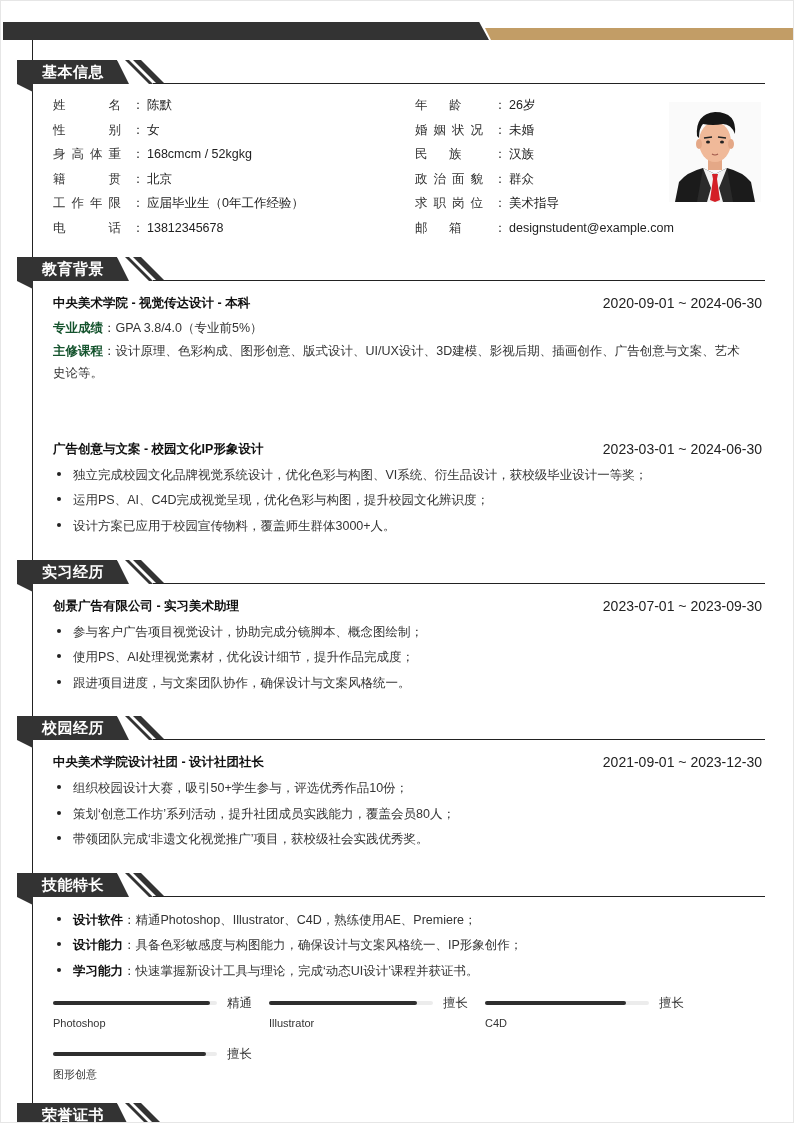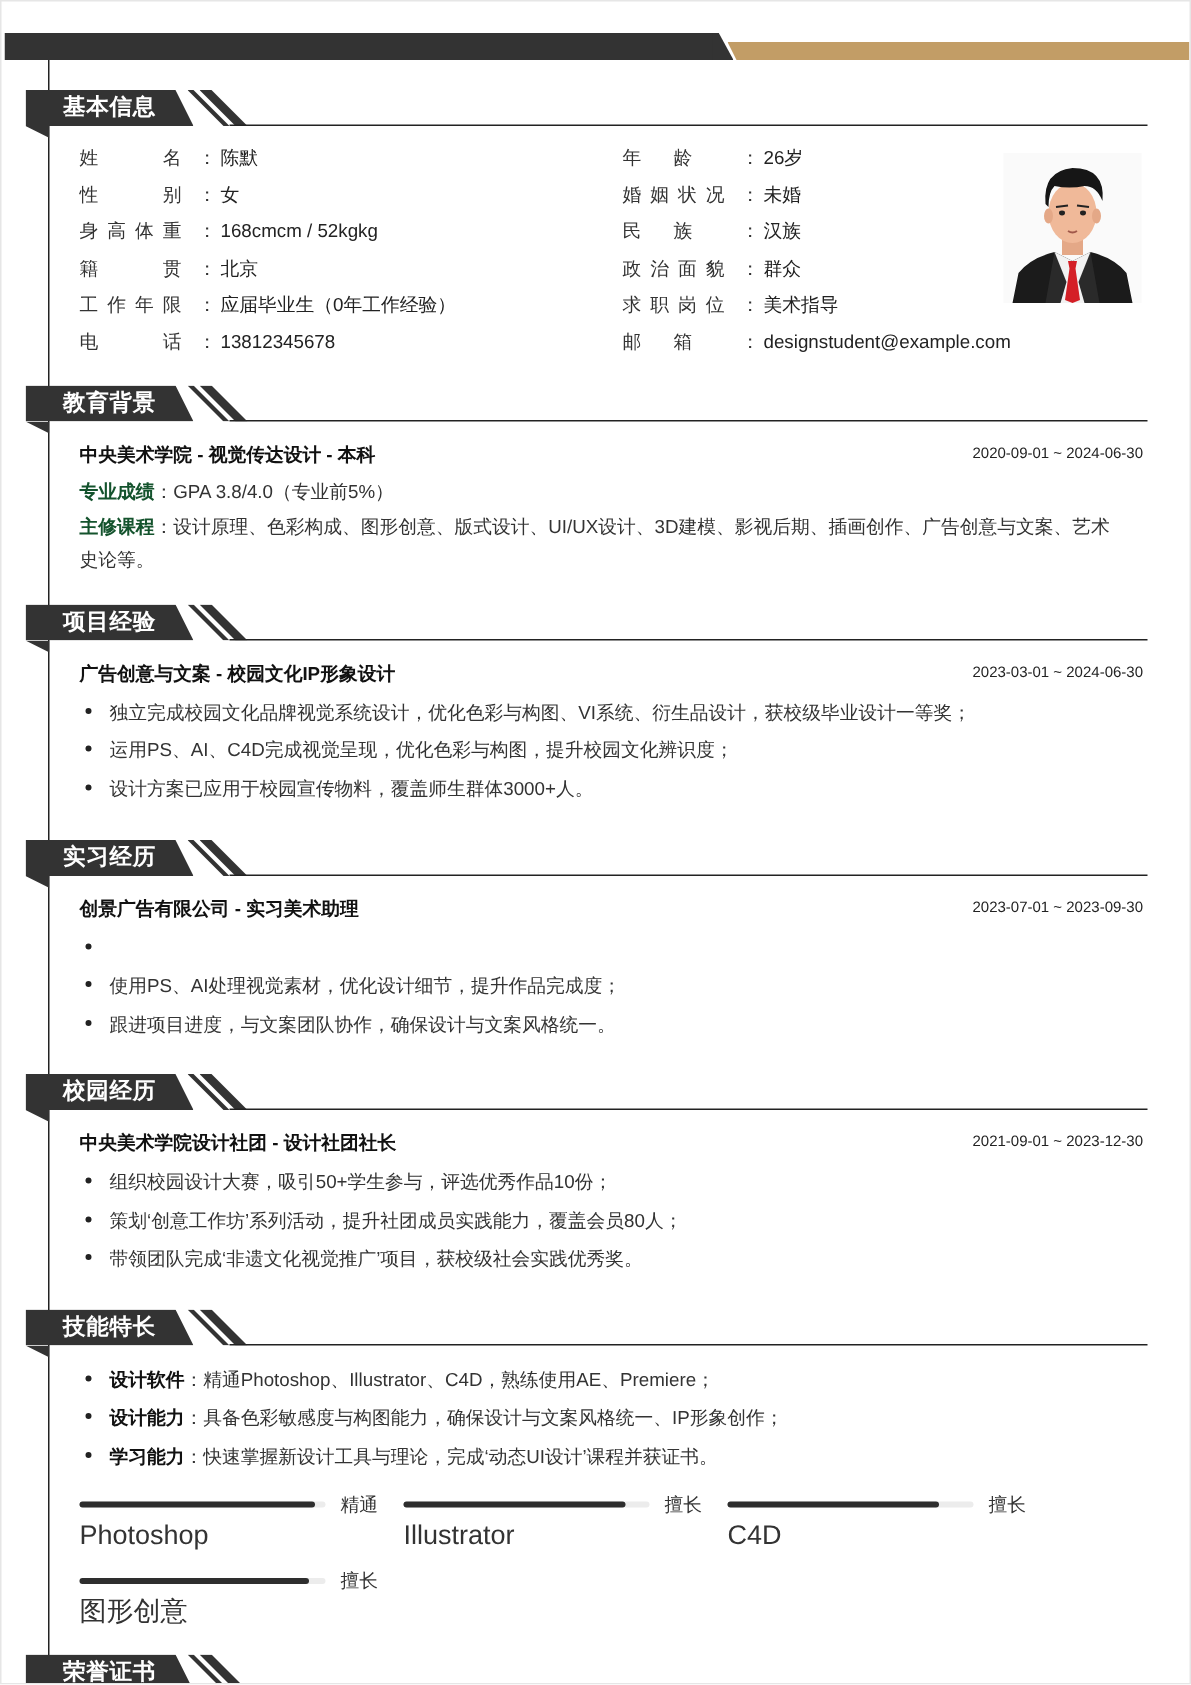--- a/index.html
+++ b/index.html
@@ -28,33 +28,33 @@
   .info-row { position: absolute; font-size: 12.5px; line-height: 16px; height: 16px; display: flex; }
   .info-label { display: flex; justify-content: space-between; width: 68px; color:#333; }
   .info-label span { display: inline-block; }
   .info-colon { width: 14px; text-align: center; margin-left: 10px; color:#333; }
   .info-val { margin-left: 2px; color:#222; white-space: nowrap; }
 
   .avatar { position: absolute; left: 668px; top: 101px; width: 92px; height: 100px; overflow: hidden; background: #fafafa; }
 
   
   .entry-title { position: absolute; left: 52px; font-weight: bold; font-size: 12.5px; color:#111; line-height: 16px; white-space: nowrap; }
-  .entry-date { position: absolute; right: 31px; font-size: 10px; color:#222; line-height: 16px; white-space: nowrap; }
+  .entry-date { position: absolute; right: 31px; font-size: 14px; color:#222; line-height: 16px; white-space: nowrap; }
   .text-line { position: absolute; left: 52px; font-size: 12.5px; line-height: 16px; color:#333; white-space: nowrap; }
   .text-line b { color:#14532d; }
   .bullet { position: absolute; left: 56px; font-size: 12.5px; line-height: 16px; color:#333; white-space: nowrap; }
   .bullet .dot { display: inline-block; width: 4px; height: 4px; border-radius: 50%; background: #222; vertical-align: middle; margin-right: 12px; position: relative; top: -2px; }
   .bullet b { color:#111; }
 
   
   .skill { position: absolute; width: 200px; height: 40px; }
   .skill-track { position: absolute; left: 0; top: 6px; width: 164px; height: 4px; background: #ececec; border-radius: 2px; }
   .skill-fill { position: absolute; left: 0; top: 0; height: 4px; background: #2e2e2e; border-radius: 2px; }
   .skill-level { position: absolute; left: 174px; top: 0; font-size: 12.5px; line-height: 16px; color:#333; white-space: nowrap; }
-  .skill-name { position: absolute; left: 0; top: 20px; font-size: 18px; line-height: 16px; color:#333; white-space: nowrap; }
+  .skill-name { position: absolute; left: 0; top: 20px; font-size: 11px; line-height: 16px; color:#333; white-space: nowrap; }
 </style>
 </head>
 <body>
 
 <div class="page">
 
   <div class="banner-dark-full"></div>
   <div class="banner-dark-slant"></div>
   <div class="banner-gold"></div>
 
@@ -218,47 +218,38 @@
       <div class="sec-stripe s3"></div>
     <div class="sec-title">教育背景</div>
     <div class="sec-rule"></div>
   </div>
   <div class="entry-title" style="top:294px;">中央美术学院 - 视觉传达设计 - 本科</div>
   <div class="entry-date" style="top:294px;">2020-09-01 ~ 2024-06-30</div>
   <div class="text-line" style="top:319px;"><b>专业成绩</b><span>：GPA 3.8/4.0（专业前5%）</span></div>
   <div class="text-line" style="top:342px;"><b>主修课程</b><span>：设计原理、色彩构成、图形创意、版式设计、UI/UX设计、3D建模、影视后期、插画创作、广告创意与文案、艺术</span></div>
   <div class="text-line" style="top:364px;">史论等。</div>
 
-  <div class="sec-head" style="top:402px;">
-    <div class="sec-tab"></div>
-      <div class="sec-fold"></div>
-    <div class="sec-stripe s1" style="background:#fff;"></div>
-    <div class="sec-stripe s2"></div>
-      <div class="sec-stripe s3"></div>
-    <div class="sec-title">项目经验</div>
-    <div class="sec-rule"></div>
-  </div>
   <div class="entry-title" style="top:440px;">广告创意与文案 - 校园文化IP形象设计</div>
   <div class="entry-date" style="top:440px;">2023-03-01 ~ 2024-06-30</div>
   <div class="bullet" style="top:466px;"><span class="dot"></span><span>独立完成校园文化品牌视觉系统设计，优化色彩与构图、VI系统、衍生品设计，获校级毕业设计一等奖；</span></div>
   <div class="bullet" style="top:491px;"><span class="dot"></span><span>运用PS、AI、C4D完成视觉呈现，优化色彩与构图，提升校园文化辨识度；</span></div>
   <div class="bullet" style="top:517px;"><span class="dot"></span><span>设计方案已应用于校园宣传物料，覆盖师生群体3000+人。</span></div>
 
   <div class="sec-head" style="top:559px;">
     <div class="sec-tab"></div>
       <div class="sec-fold"></div>
     <div class="sec-stripe s1" style="background:#fff;"></div>
     <div class="sec-stripe s2"></div>
       <div class="sec-stripe s3"></div>
     <div class="sec-title">实习经历</div>
     <div class="sec-rule"></div>
   </div>
   <div class="entry-title" style="top:597px;">创景广告有限公司 - 实习美术助理</div>
   <div class="entry-date" style="top:597px;">2023-07-01 ~ 2023-09-30</div>
-  <div class="bullet" style="top:623px;"><span class="dot"></span></div>
+  <div class="bullet" style="top:623px;"><span class="dot"></span><span>参与客户广告项目视觉设计，协助完成分镜脚本、概念图绘制；</span></div>
   <div class="bullet" style="top:648px;"><span class="dot"></span><span>使用PS、AI处理视觉素材，优化设计细节，提升作品完成度；</span></div>
   <div class="bullet" style="top:674px;"><span class="dot"></span><span>跟进项目进度，与文案团队协作，确保设计与文案风格统一。</span></div>
 
   <div class="sec-head" style="top:715px;">
     <div class="sec-tab"></div>
       <div class="sec-fold"></div>
     <div class="sec-stripe s1" style="background:#fff;"></div>
     <div class="sec-stripe s2"></div>
       <div class="sec-stripe s3"></div>
     <div class="sec-title">校园经历</div>

